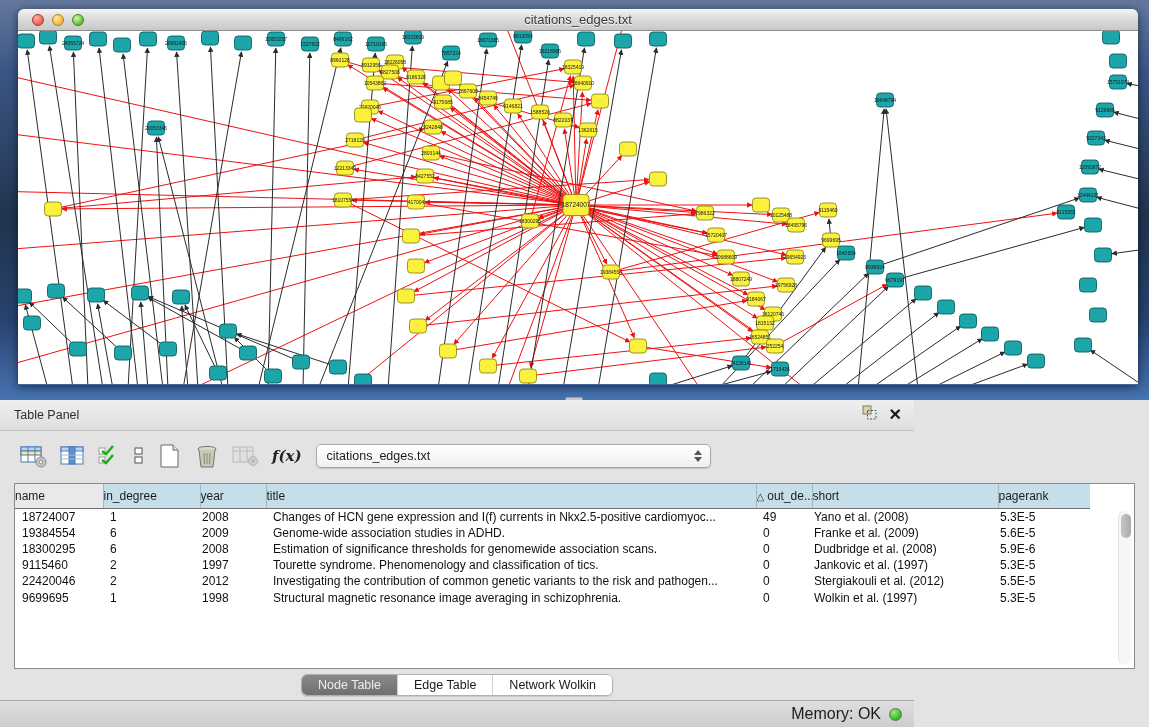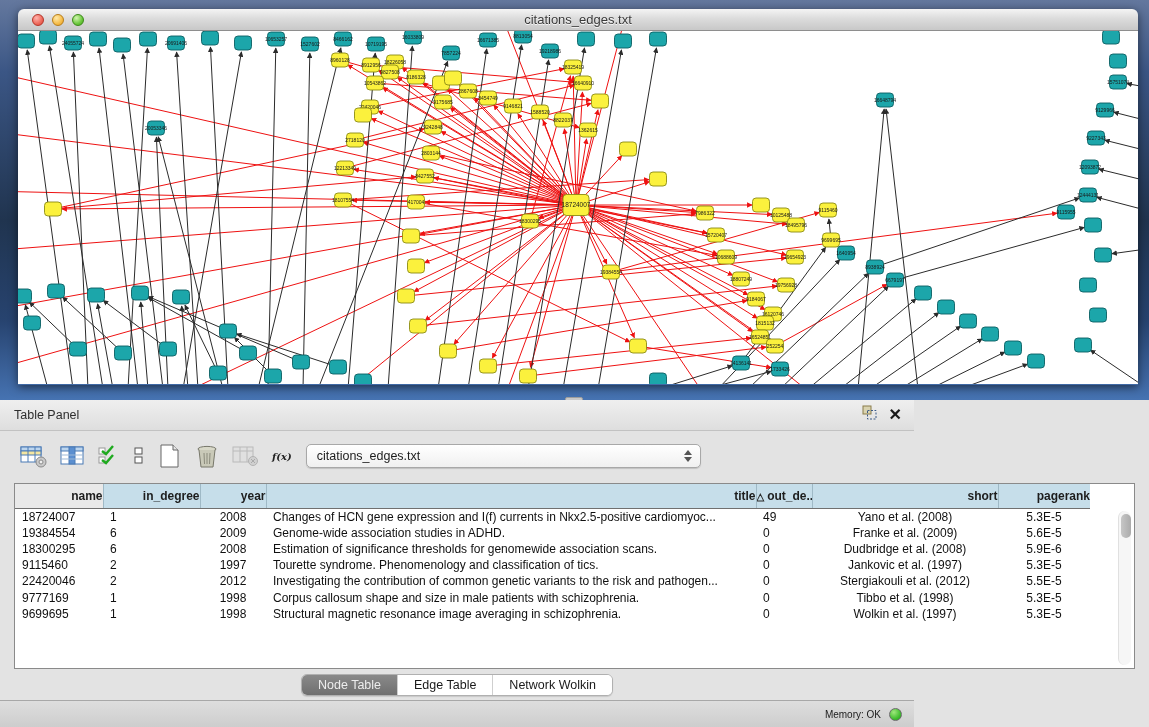--- a/index.html
+++ b/index.html
@@ -31,59 +31,59 @@
   .panel-titlebar { height:31px; background:linear-gradient(180deg,#efefef,#dedede);
     border-bottom:1px solid #c2c2c2; display:flex; align-items:center; position:relative; }
   .panel-title { margin-left:14px; font-size:12.5px; color:#2e2e2e; }
   .panel-actions { position:absolute; right:12px; top:5px; display:flex; gap:12px; align-items:center; }
   .close-x { font-size:16px; font-weight:bold; color:#1a1a1a; line-height:16px; cursor:default; }
 
   .toolbar { height:50px; display:flex; align-items:center; padding-left:20px; }
   .tb-btn { border:none; background:transparent; margin-right:12px; padding:0; display:flex; align-items:center; }
   .tb-btn.disabled { opacity:.45; }
   .fx { font-family:"DejaVu Serif", serif; font-style:italic; font-weight:bold;
-    font-size:10px; color:#222; margin-right:14px; }
+    font-size:15px; color:#222; margin-right:14px; }
   .combo { width:395px; height:24px; background:linear-gradient(180deg,#ffffff,#f0f0f0);
     border:1px solid #a8a8a8; border-radius:5px; box-shadow:0 1px 1px rgba(0,0,0,.15);
     display:flex; align-items:center; position:relative; }
   .combo-text { font-size:12.5px; color:#1c1c1c; padding-left:10px; flex:1; }
   .combo-arrows { display:flex; flex-direction:column; gap:2px; margin-right:8px; }
   .tri-up { width:0; height:0; border-left:4px solid transparent; border-right:4px solid transparent; border-bottom:5px solid #555; }
   .tri-dn { width:0; height:0; border-left:4px solid transparent; border-right:4px solid transparent; border-top:5px solid #555; }
 
   .table-wrap { position:absolute; left:14px; top:83px; width:1121px; height:186px;
     background:#ffffff; border:1px solid #8a8a8a; overflow:hidden; }
   table { border-collapse:collapse; table-layout:fixed; width:1075px; }
-  th { height:24px; font-size:12px; font-weight:bold; color:#1d1d1d;
+  th { height:24px; font-size:12px; font-weight:normal; color:#1d1d1d;
     background:#c6deea; border-bottom:1px solid #707070; border-left:1px solid #9fb9c6;
-    text-align:right; overflow:hidden; white-space:nowrap; }
+    text-align:left; overflow:hidden; white-space:nowrap; }
   th:first-child { border-left:none; background:#e9e9e9; }
   td { font-size:12px; color:#101010; height:16px; line-height:16.2px;
     white-space:nowrap; overflow:hidden; padding:0 2px; }
   .c0{width:88px} .c1{width:97px} .c2{width:66px} .c3{width:490px} .c4{width:56px} .c5{width:186px} .c6{width:92px}
   td.a-l { text-align:left; padding-left:7px; }
-  td.a-c { text-align:center; }
+  td.a-c { }
   .sort-glyph { font-size:10px; color:#2a2a2a; margin-right:3px; }
   .vscroll { position:absolute; right:3px; top:27px; bottom:3px; width:13px;
     background:#f6f6f6; border-left:1px solid #e0e0e0; border-radius:7px; }
   .vthumb { position:absolute; left:1.5px; top:3px; width:10px; height:24px;
     background:linear-gradient(90deg,#c6c6c6,#ababab); border-radius:6px; }
 
   .tabs-row { position:absolute; left:0; right:0; top:274px; display:flex; justify-content:center; }
   .tabs { display:flex; border:1px solid #b0b0b0; border-radius:6px; overflow:hidden;
     background:#ffffff; box-shadow:0 1px 1px rgba(0,0,0,.12); height:22px; }
   .tab { font-size:12.5px; color:#1a1a1a; padding:8px 16px; display:flex; align-items:center;
     background:#ffffff; border-left:1px solid #cfcfcf; }
   .tab:first-child { border-left:none; }
   .tab.selected { background:linear-gradient(180deg,#8a8a8a,#6f6f6f); color:#ededed; }
 
   .statusbar { position:absolute; left:0; right:0; bottom:0; height:27px;
     background:linear-gradient(180deg,#dedede,#cdcdcd); border-top:1px solid #a8a8a8;
     display:flex; align-items:center; justify-content:flex-end; }
-  .mem-label { font-size:10px; color:#1c1c1c; margin-right:8px; }
+  .mem-label { font-size:16px; color:#1c1c1c; margin-right:8px; }
   .mem-dot { width:13px; height:13px; border-radius:50%; margin-right:12px;
     background:radial-gradient(circle at 35% 30%,#9fe87c,#3dbb2c 65%,#2a9a1d); border:1px solid #6b6b6b; }
 </style>
 </head>
 <body>
 
 <div class="desktop">
   <div class="frame">
     <div class="titlebar">
       <div class="lights">
@@ -596,29 +596,20 @@
           <tr>
             <td class="a-l">22420046</td>
             <td class="a-l">2</td>
             <td class="a-c">2012</td>
             <td class="a-l">Investigating the contribution of common genetic variants to the risk and pathogen...</td>
             <td class="a-l">0</td>
             <td class="a-c">Stergiakouli et al. (2012)</td>
             <td class="a-c">5.5E-5</td>
           </tr>
           <tr>
-            <td class="a-l">9777169</td>
-            <td class="a-l">1</td>
-            <td class="a-c">1998</td>
-            <td class="a-l">Corpus callosum shape and size in male patients with schizophrenia.</td>
-            <td class="a-l">0</td>
-            <td class="a-c">Tibbo et al. (1998)</td>
-            <td class="a-c">5.3E-5</td>
-          </tr>
-          <tr>
             <td class="a-l">9699695</td>
             <td class="a-l">1</td>
             <td class="a-c">1998</td>
             <td class="a-l">Structural magnetic resonance image averaging in schizophrenia.</td>
             <td class="a-l">0</td>
             <td class="a-c">Wolkin et al. (1997)</td>
             <td class="a-c">5.3E-5</td>
           </tr>
         </tbody>
     </table>

